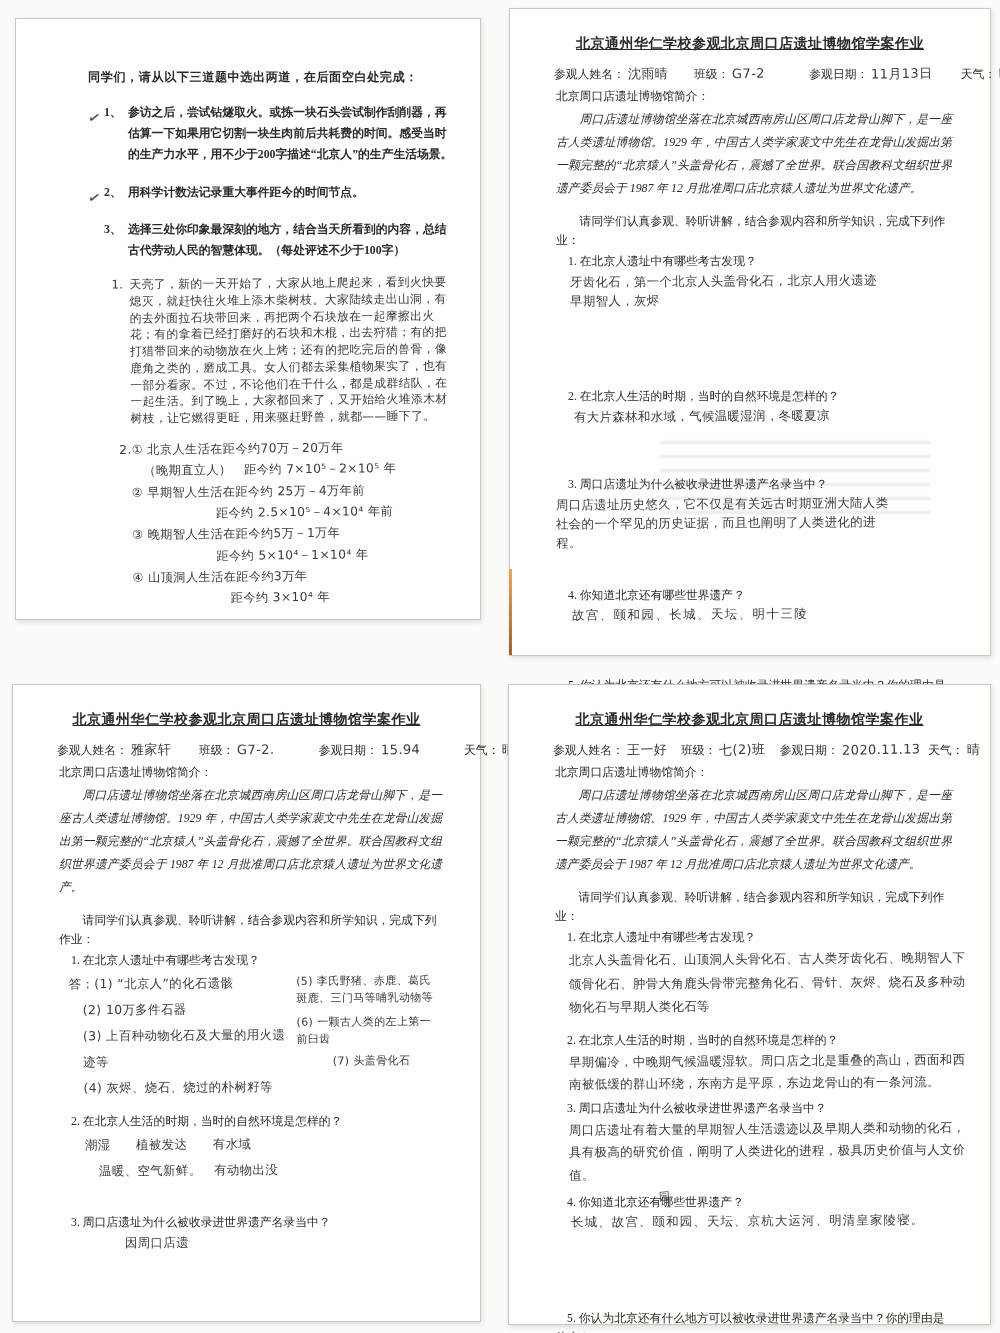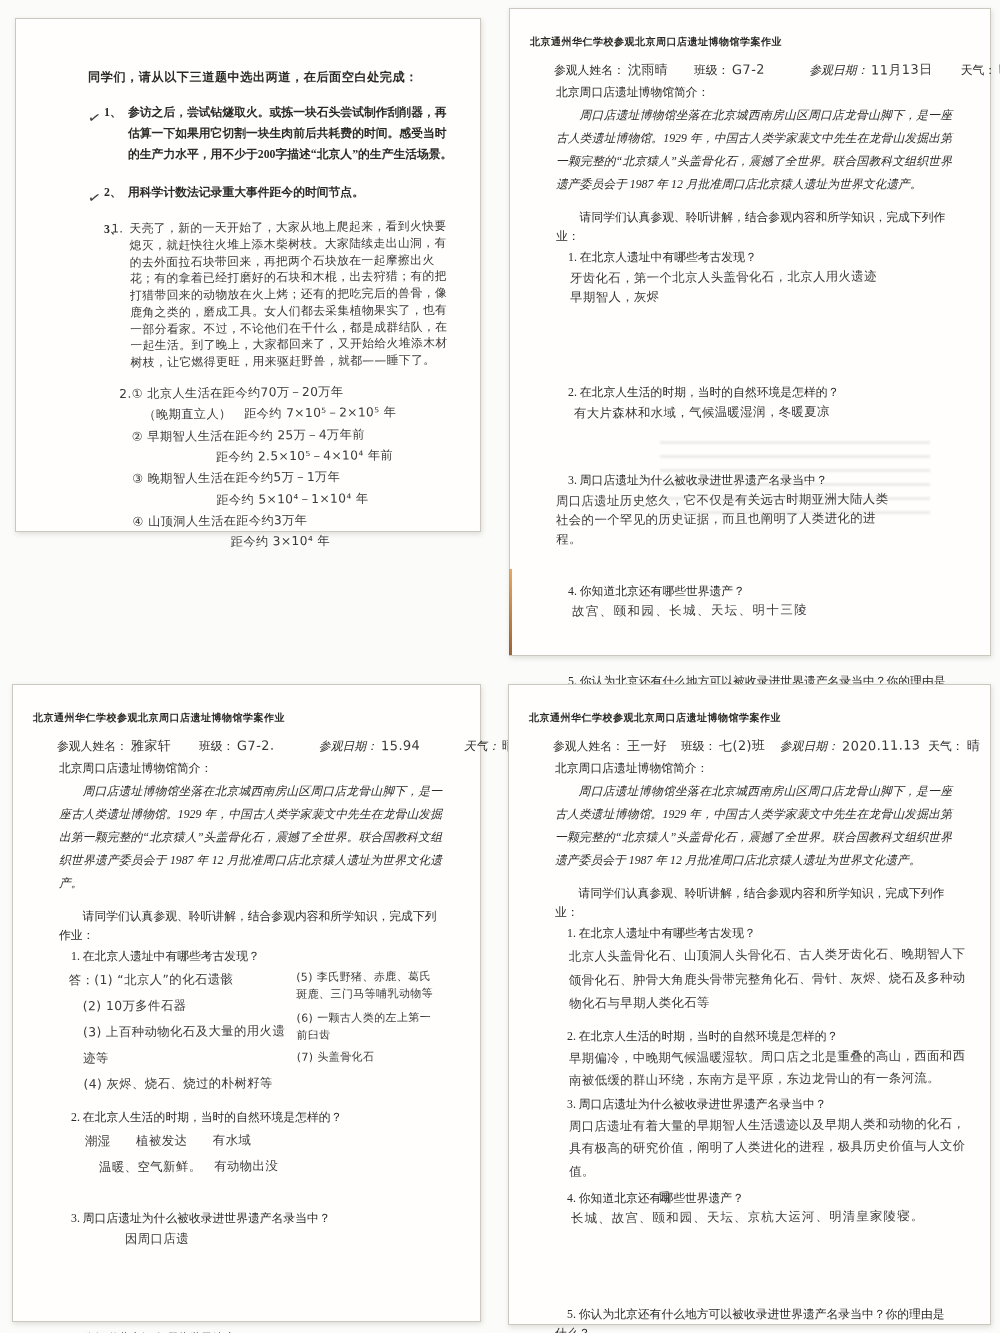--- a/index.html
+++ b/index.html
@@ -21,28 +21,28 @@
         line-height:1.42;transform:rotate(-.5deg);}
   .ans1 .num{position:absolute;left:0;top:0;}
   .ans2{margin:12px 0 0 104px;font-size:12.2px;line-height:1.75;transform:rotate(-.6deg);}
   .ans2 .l{white-space:nowrap;}
   .ans2 .i1{margin-left:24px;}
   .ans2 .i2{margin-left:12px;}
   .ans2 .i3{margin-left:96px;}
   .ans2 .i4{margin-left:110px;}
 
   
-  .ws-title{margin:26px 20px 0 20px;text-align:left;font-size:10px;font-weight:bold;
-            letter-spacing:.5px;}
+  .ws-title{margin:26px 20px 0 20px;text-align:center;font-size:14px;font-weight:bold;
+            letter-spacing:.5px;text-decoration:underline;}
   .ws-fields{display:flex;align-items:baseline;margin:12px 30px 0 44px;font-size:11.8px;
              white-space:nowrap;}
   .ws-fields .fl{font-weight:normal;}
   .ws-fields .fv{margin-left:3px;font-size:13px;transform:rotate(-1deg);}
   .ws-fields .g1{margin-left:26px;}
-  .ws-fields .g2{margin-left:44px;font-style:italic;}
+  .ws-fields .g2{margin-left:44px;}
   .ws-fields .g3{margin-left:28px;}
   .ws-fields.tight .g1{margin-left:14px;}
   .ws-fields.tight .g2{margin-left:14px;}
   .ws-fields.tight .g3{margin-left:8px;}
   .ws-body{margin:4px 38px 0 46px;font-size:11.8px;line-height:1.6;}
   .intro-p{margin:2px 0 0 0;text-indent:2em;line-height:1.95;text-align:justify;font-style:italic;}
   .instr{margin:12px 0 0 0;text-indent:2em;}
   .q{margin-left:12px;}
   .q5{margin-left:0;text-indent:12px;}
   .ha{font-size:12.4px;line-height:1.55;transform:rotate(-.4deg);}
@@ -57,37 +57,38 @@
   .ghost{position:absolute;left:150px;top:424px;width:270px;height:92px;opacity:.12;
          filter:blur(1px);
          background:repeating-linear-gradient(0deg,transparent 0 11px,#6b655e 11px 14px);}
   .correction{position:absolute;font-size:11px;transform:rotate(-4deg);}
 </style>
 </head>
 <body>
 
 <div class="canvas">
 
-  <section class="page" style="left:15px;top:18px;width:466px;height:514px;">
+  <section class="page" style="left:15px;top:18px;width:466px;height:602px;">
     <div class="notice-intro print">同学们，请从以下三道题中选出两道，在后面空白处完成：</div>
 
     <div class="notice-item print">
       <span class="check hand">✓</span>
       <span class="num">1、</span>
       <span>参访之后，尝试钻燧取火。或拣一块石头尝试制作刮削器，再估算一下如果用它切割一块生肉前后共耗费的时间。感受当时的生产力水平，用不少于200字描述“北京人”的生产生活场景。</span>
     </div>
 
     <div class="notice-item print">
       <span class="check hand">✓</span>
       <span class="num">2、</span>
       <span>用科学计数法记录重大事件距今的时间节点。</span>
     </div>
 
     <div class="notice-item print">
       <span class="num">3、</span>
+      <span>选择三处你印象最深刻的地方，结合当天所看到的内容，总结古代劳动人民的智慧体现。（每处评述不少于100字）</span>
     </div>
 
     <div class="ans1 hand">
       <span class="num">1.</span>
       <span>天亮了，新的一天开始了，大家从地上爬起来，看到火快要熄灭，就赶快往火堆上添木柴树枝。大家陆续走出山洞，有的去外面拉石块带回来，再把两个石块放在一起摩擦出火花；有的拿着已经打磨好的石块和木棍，出去狩猎；有的把打猎带回来的动物放在火上烤；还有的把吃完后的兽骨，像鹿角之类的，磨成工具。女人们都去采集植物果实了，也有一部分看家。不过，不论他们在干什么，都是成群结队，在一起生活。到了晚上，大家都回来了，又开始给火堆添木材树枝，让它燃得更旺，用来驱赶野兽，就都——睡下了。</span>
     </div>
 
     <div class="ans2 hand">
       <div class="l">2.① 北京人生活在距今约70万－20万年</div>
       <div class="l i1">（晚期直立人）　距今约 7×10⁵－2×10⁵ 年</div>
@@ -165,21 +166,21 @@
       <div class="ha hand cols spread" style="margin-left:10px;">
         <div style="width:58%;">
           <span class="l">答：(1) “北京人”的化石遗骸</span>
           <span class="l ind">(2) 10万多件石器</span>
           <span class="l ind">(3) 上百种动物化石及大量的用火遗迹等</span>
           <span class="l ind">(4) 灰烬、烧石、烧过的朴树籽等</span>
         </div>
         <div class="colR">
           <span class="l">(5) 李氏野猪、赤鹿、葛氏斑鹿、三门马等哺乳动物等</span>
           <span class="l" style="margin-top:8px;">(6) 一颗古人类的左上第一前臼齿</span>
-          <span class="l" style="margin-top:6px;">(7) 头盖骨化石</span>
+          <span class="l" style="margin-top:6px;margin-left:36px;">(7) 头盖骨化石</span>
         </div>
       </div>
 
       <div class="q" style="margin-top:12px;">2. 在北京人生活的时期，当时的自然环境是怎样的？</div>
       <div class="ha hand spread" style="margin-left:26px;">
         <span class="l">潮湿　　植被发达　　有水域</span>
         <span class="l ind">温暖、空气新鲜。　有动物出没</span>
       </div>
 
       <div class="q" style="margin-top:30px;">3. 周口店遗址为什么被收录进世界遗产名录当中？</div>

